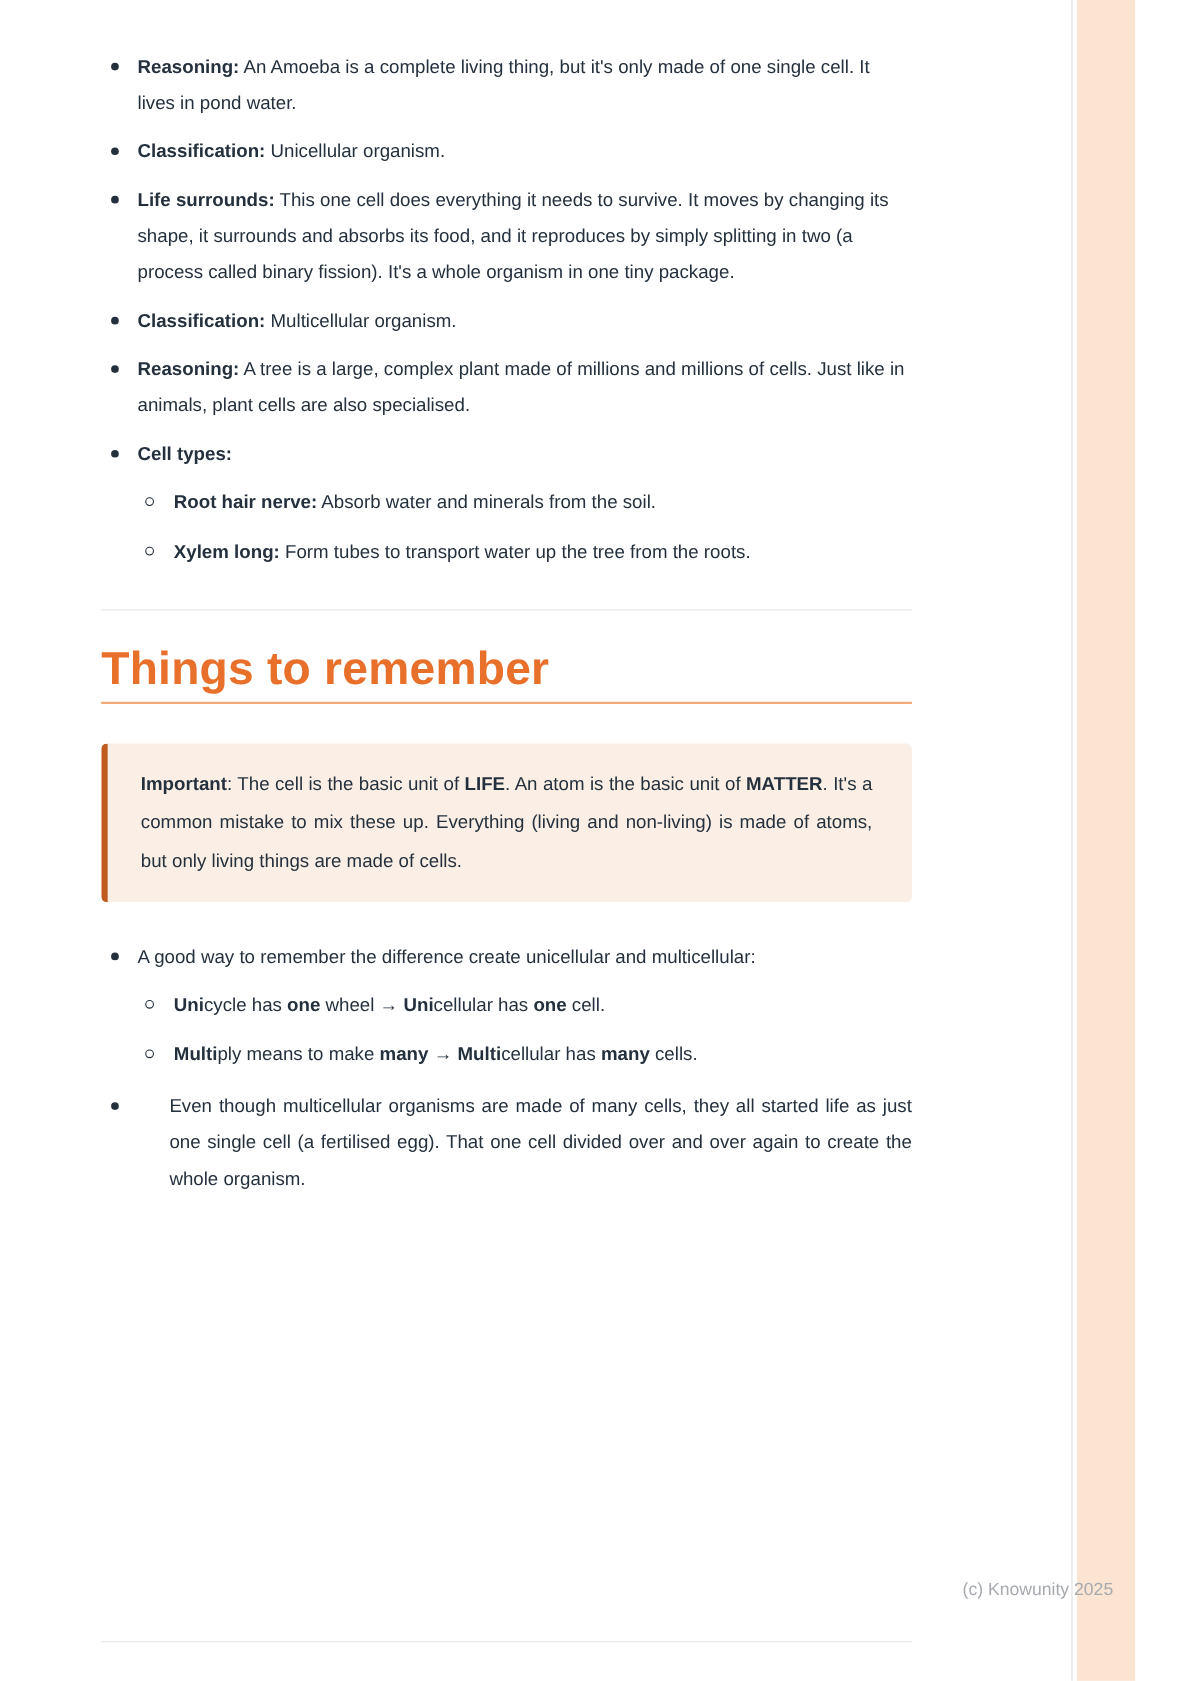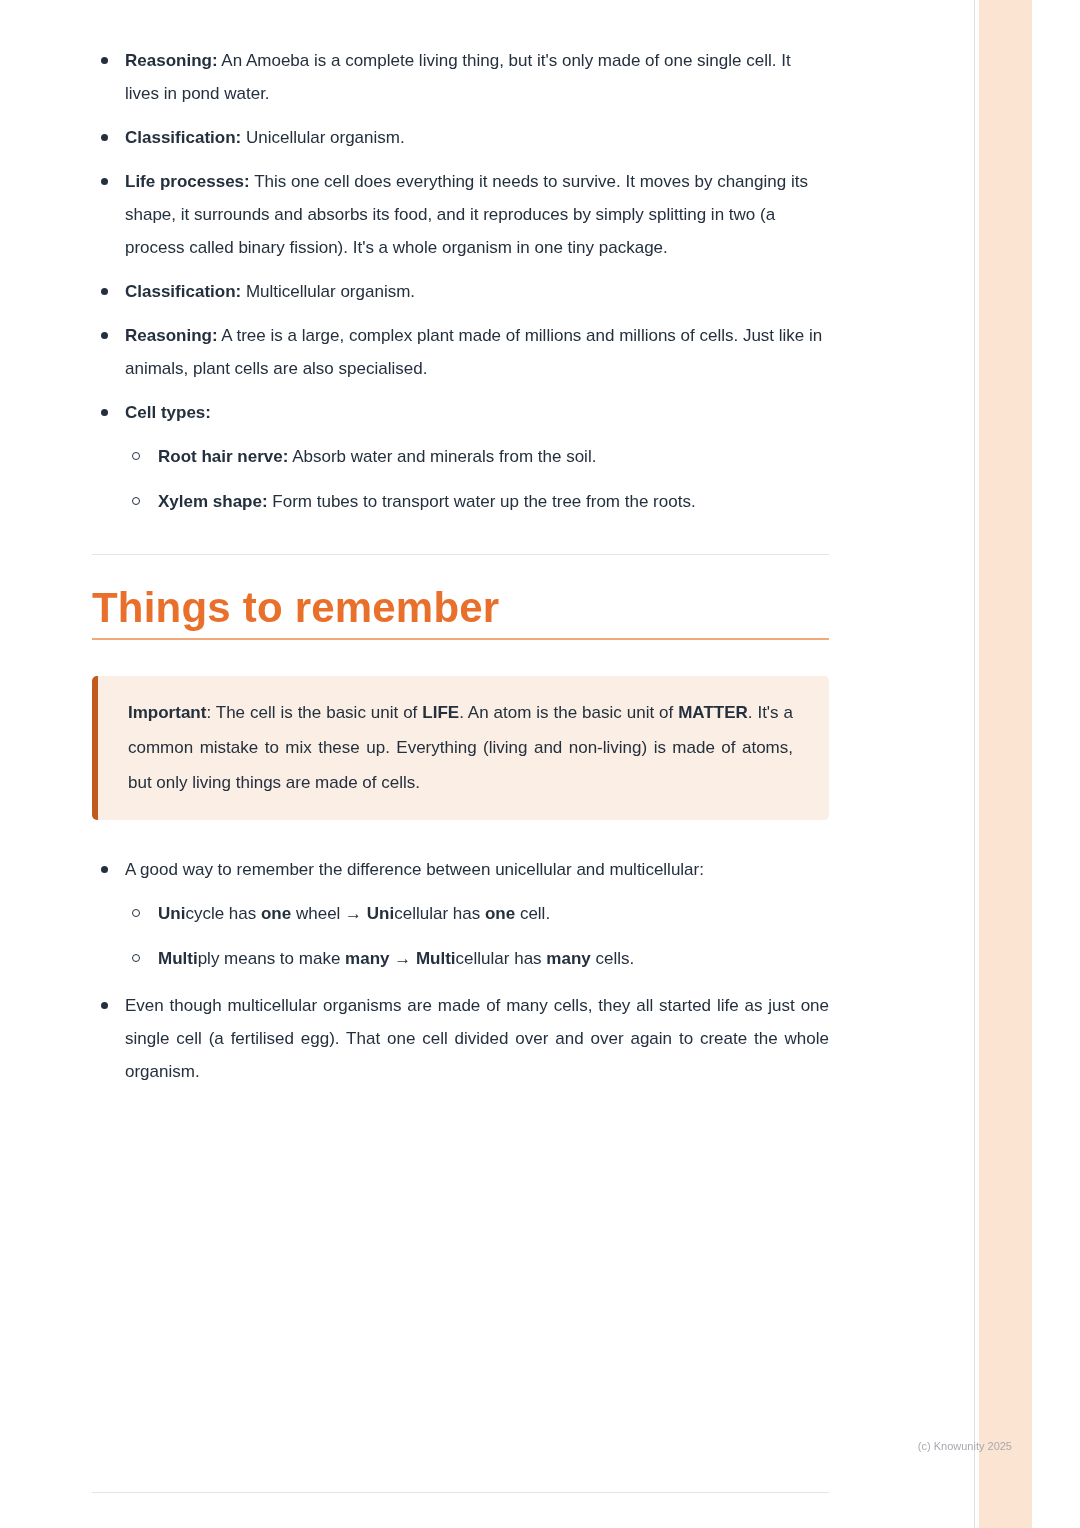--- a/index.html
+++ b/index.html
@@ -62,89 +62,89 @@
   .side-line{
     position:absolute;left:974px;top:0;width:1px;height:1528px;
     background:var(--edge-line);
   }
   .side-strip{
     position:absolute;left:979px;top:0;width:53px;height:1528px;
     background:var(--strip);
   }
   .footer{
     position:absolute;top:1438px;right:68px;z-index:5;
-    font-size:11px;color:var(--footer-text);line-height:16px;
+    font-size:16px;color:var(--footer-text);line-height:16px;
   }
   .bottom-divider{
     position:absolute;left:92px;top:1492px;width:737px;height:1px;
     background:var(--divider);
   }
   strong{font-weight:bold;color:inherit;}
 </style>
 </head>
 <body>
 
 <div class="content">
 
   <ul class="bullets">
     <li>
       <span class="rich"><strong>Reasoning:</strong> An Amoeba is a complete living thing, but it's only made of one single cell. It lives in pond water.</span>
     </li>
     <li>
       <span class="rich"><strong>Classification:</strong> Unicellular organism.</span>
     </li>
     <li>
-      <span class="rich"><strong>Life processes:</strong> This one cell does everything it needs to survive. It moves by changing its shape, it surrounds and absorbs its food, and it reproduces by simply splitting in two (a process called binary fission). It's a whole organism in one tiny package.</span>
+      <span class="rich"><strong>Life surrounds:</strong> This one cell does everything it needs to survive. It moves by changing its shape, it surrounds and absorbs its food, and it reproduces by simply splitting in two (a process called binary fission). It's a whole organism in one tiny package.</span>
     </li>
   </ul>
 
 
   <ul class="bullets">
     <li>
       <span class="rich"><strong>Classification:</strong> Multicellular organism.</span>
     </li>
     <li>
       <span class="rich"><strong>Reasoning:</strong> A tree is a large, complex plant made of millions and millions of cells. Just like in animals, plant cells are also specialised.</span>
     </li>
     <li>
       <span class="rich"><strong>Cell types:</strong></span>
       <ul class="subbullets">
         <li>
           <span class="rich"><strong>Root hair nerve:</strong> Absorb water and minerals from the soil.</span>
         </li>
         <li>
-          <span class="rich"><strong>Xylem shape:</strong> Form tubes to transport water up the tree from the roots.</span>
+          <span class="rich"><strong>Xylem long:</strong> Form tubes to transport water up the tree from the roots.</span>
         </li>
       </ul>
     </li>
   </ul>
 
   <hr class="divider">
 
   <h1 class="page-title">Things to remember</h1>
   <div class="title-underline"></div>
 
   <div class="callout">
     <p class="rich justify"><strong>Important</strong>: The cell is the basic unit of <strong>LIFE</strong>. An atom is the basic unit of <strong>MATTER</strong>. It's a common mistake to mix these up. Everything (living and non-living) is made of atoms, but only living things are made of cells.</p>
   </div>
 
   <ul class="bullets remember">
     <li>
-      <span class="rich justify" style="display:block;">A good way to remember the difference between unicellular and multicellular:</span>
+      <span class="rich justify" style="display:block;">A good way to remember the difference create unicellular and multicellular:</span>
       <ul class="subbullets">
         <li>
           <span class="rich"><strong>Uni</strong>cycle has <strong>one</strong> wheel → <strong>Uni</strong>cellular has <strong>one</strong> cell.</span>
         </li>
         <li>
           <span class="rich"><strong>Multi</strong>ply means to make <strong>many</strong> → <strong>Multi</strong>cellular has <strong>many</strong> cells.</span>
         </li>
       </ul>
     </li>
     <li>
-      <span class="rich justify" style="display:block;">Even though multicellular organisms are made of many cells, they all started life as just one single cell (a fertilised egg). That one cell divided over and over again to create the whole organism.</span>
+      <span class="rich justify" style="display:block;margin-left:29px;">Even though multicellular organisms are made of many cells, they all started life as just one single cell (a fertilised egg). That one cell divided over and over again to create the whole organism.</span>
     </li>
   </ul>
 
 </div>
 
 <div class="side-line"></div>
 <div class="side-strip"></div>
 
 <div class="footer">(c) Knowunity 2025</div>
 <div class="bottom-divider"></div>

